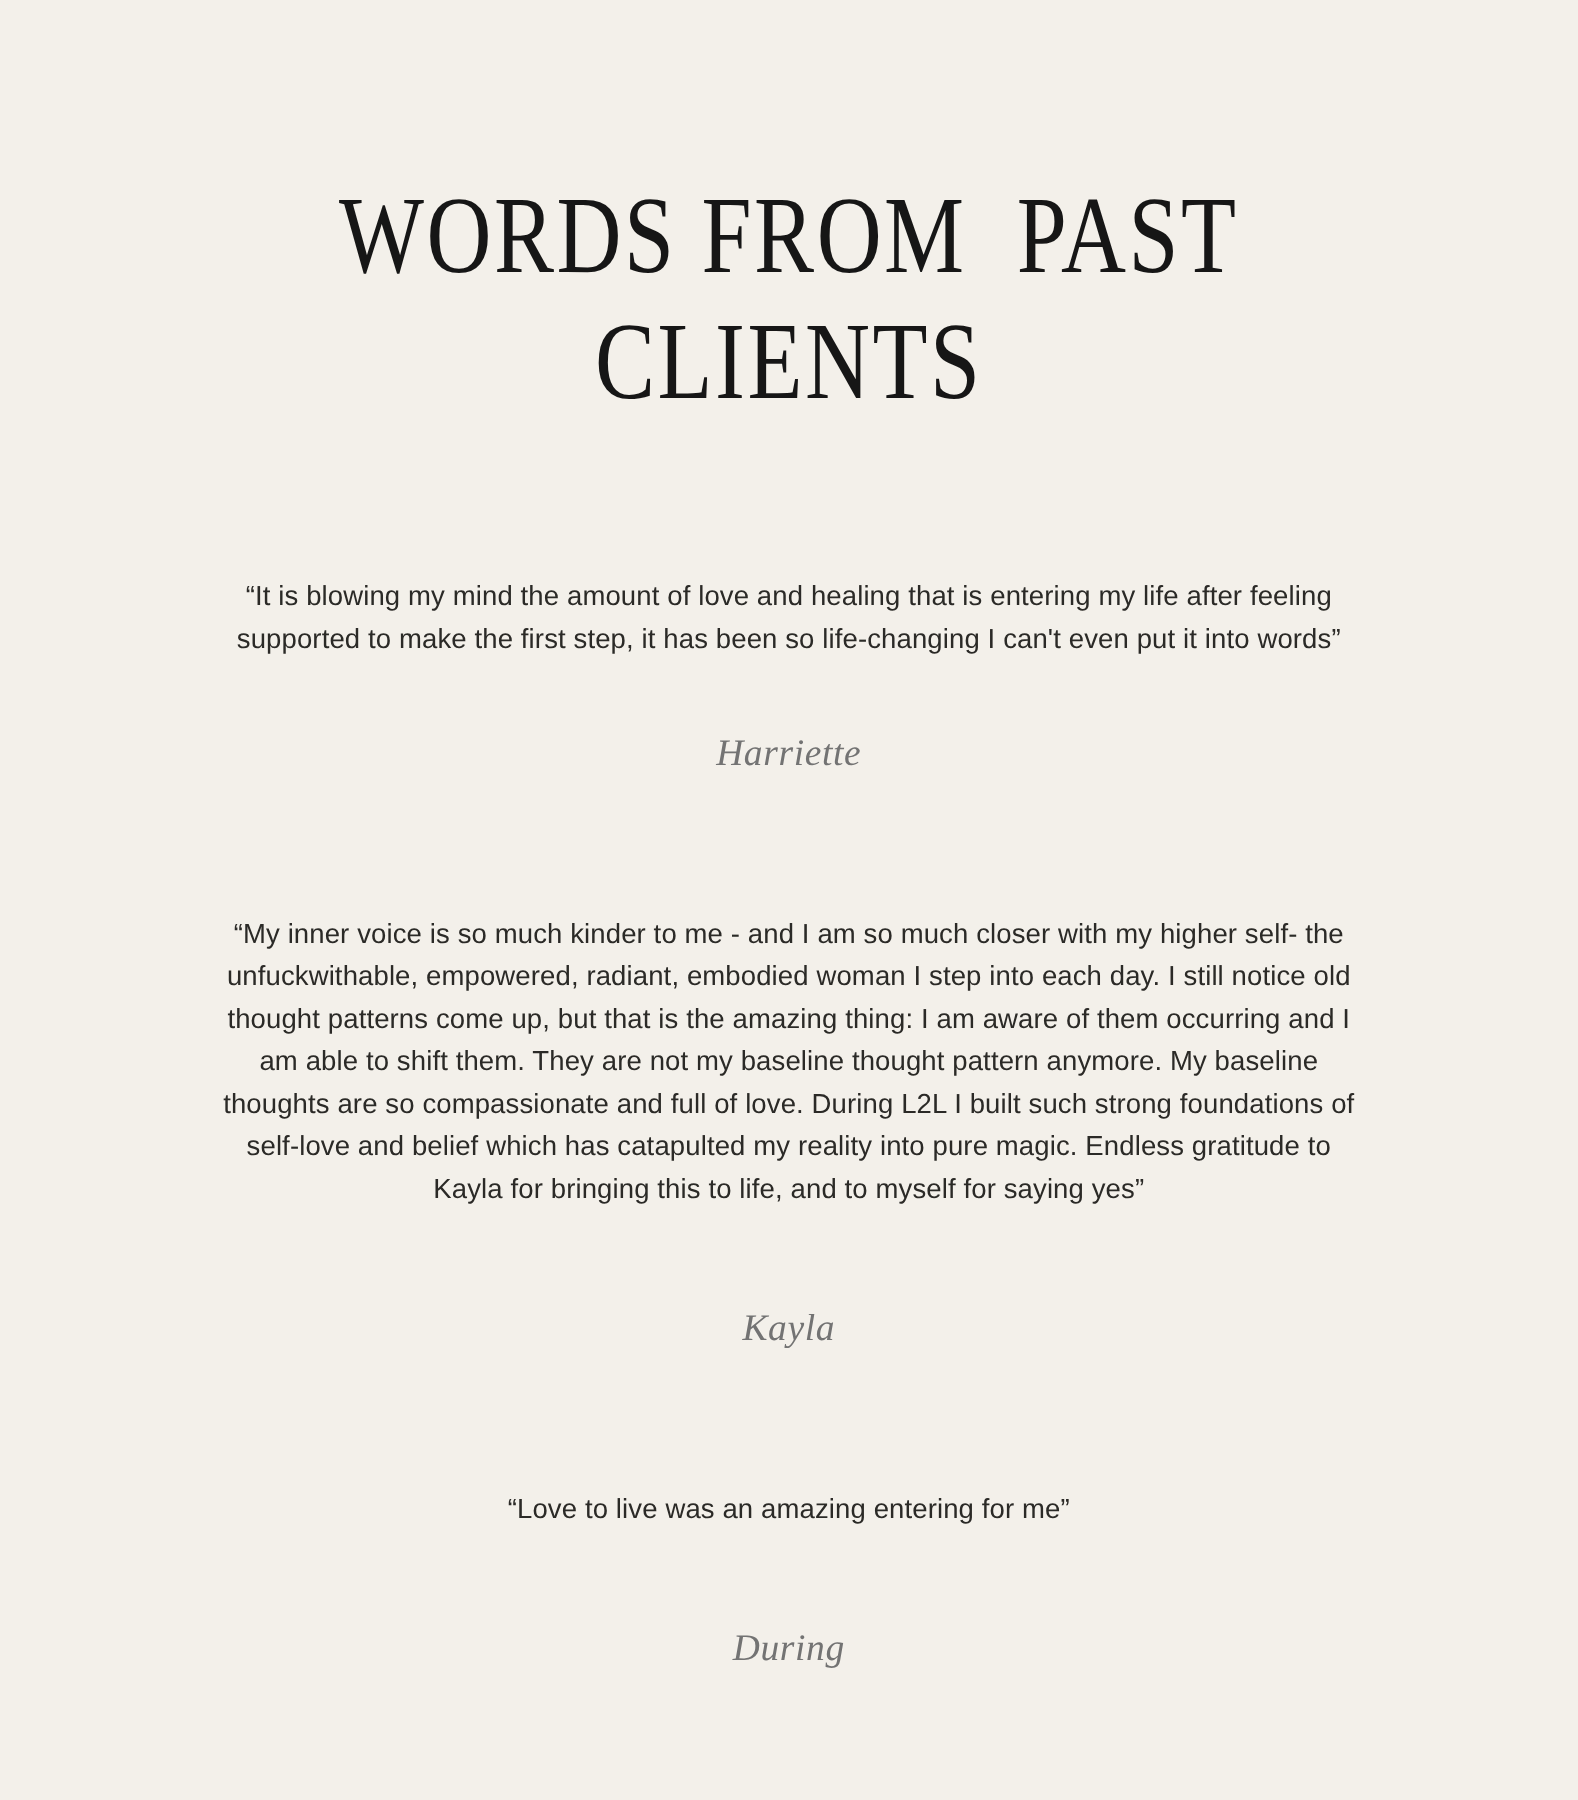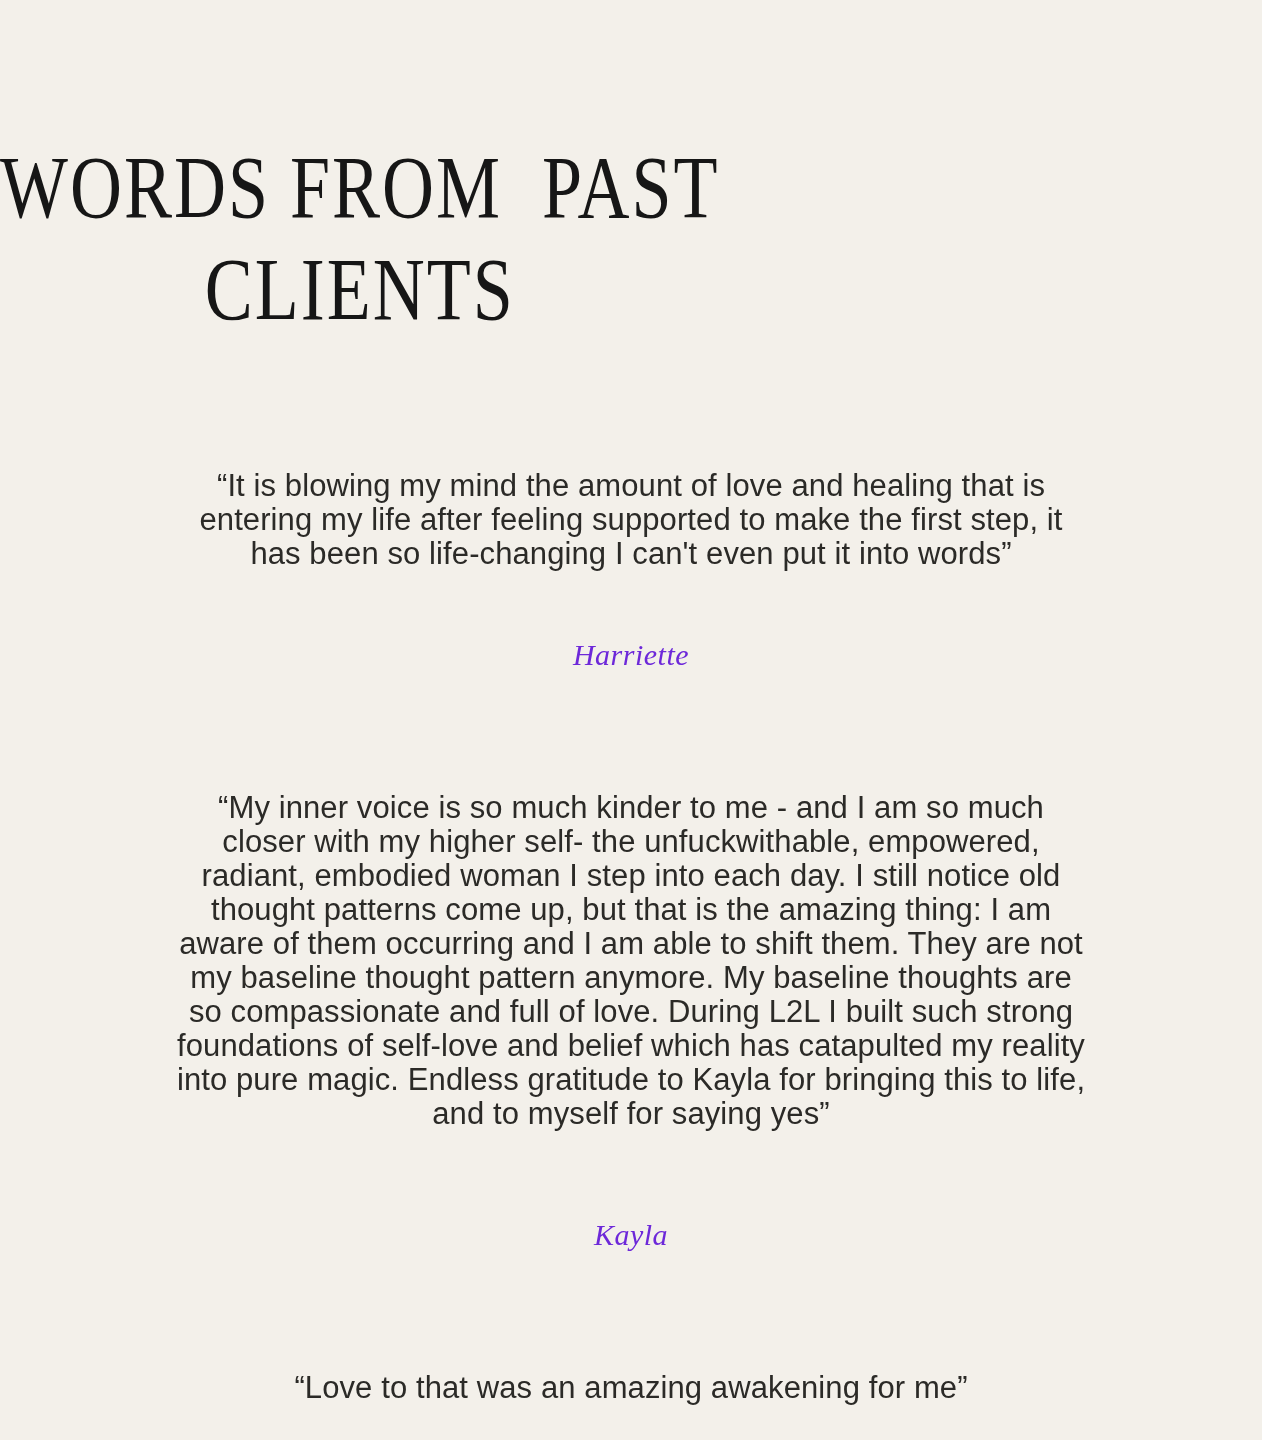--- a/index.html
+++ b/index.html
@@ -12,21 +12,21 @@
     background: #f3f0ea;
     overflow: hidden;
     font-family: "Liberation Sans", sans-serif;
     color: #292825;
   }
   .page {
     width: 1262px;
     height: 1440px;
     display: flex;
     flex-direction: column;
-    align-items: flex-start;
+    align-items: center;
   }
   .title {
     margin-top: 138px;
     text-align: center;
     font-family: "Liberation Serif", "DejaVu Serif", serif;
     font-weight: 400;
     font-size: 72px;
     line-height: 83px;
     letter-spacing: 2px;
     color: #161616;
@@ -49,33 +49,33 @@
     flex-direction: column;
     align-items: center;
   }
   .testimonial + .testimonial {
     margin-top: 88px;
     gap: 20px;
   }
   .quote {
     max-width: 910px;
     text-align: center;
-    font-size: 31px;
+    font-size: 22px;
     line-height: 34px;
     font-weight: 400;
     color: #2b2a27;
     letter-spacing: 0.1px;
   }
   .author {
     margin-top: 36px;
     font-family: "Liberation Serif", "DejaVu Serif", serif;
     font-style: italic;
     font-size: 30px;
     line-height: 34px;
-    color: #6d28d9;
+    color: #737373;
     letter-spacing: 0.5px;
   }
 </style>
 </head>
 <body>
 
 <div class="page">
 
   <h1 class="title">
     <span class="line">WORDS FROM&nbsp; PAST</span>
@@ -88,19 +88,19 @@
       <p class="quote">“It is blowing my mind the amount of love and healing that is entering my life after feeling supported to make the first step, it has been so life-changing I can't even put it into words”</p>
       <div class="author">Harriette</div>
     </div>
 
     <div class="testimonial">
       <p class="quote">“My inner voice is so much kinder to me - and I am so much closer with my higher self- the unfuckwithable, empowered, radiant, embodied woman I step into each day. I still notice old thought patterns come up, but that is the amazing thing: I am aware of them occurring and I am able to shift them. They are not my baseline thought pattern anymore. My baseline thoughts are so compassionate and full of love. During L2L I built such strong foundations of self-love and belief which has catapulted my reality into pure magic. Endless gratitude to Kayla for bringing this to life, and to myself for saying yes”</p>
       <div class="author">Kayla</div>
     </div>
 
     <div class="testimonial">
-      <p class="quote">“Love to that was an amazing awakening for me”</p>
+      <p class="quote">“Love to live was an amazing entering for me”</p>
       <div class="author">During</div>
     </div>
 
   </div>
 
 </div>
 
 </body></html>

